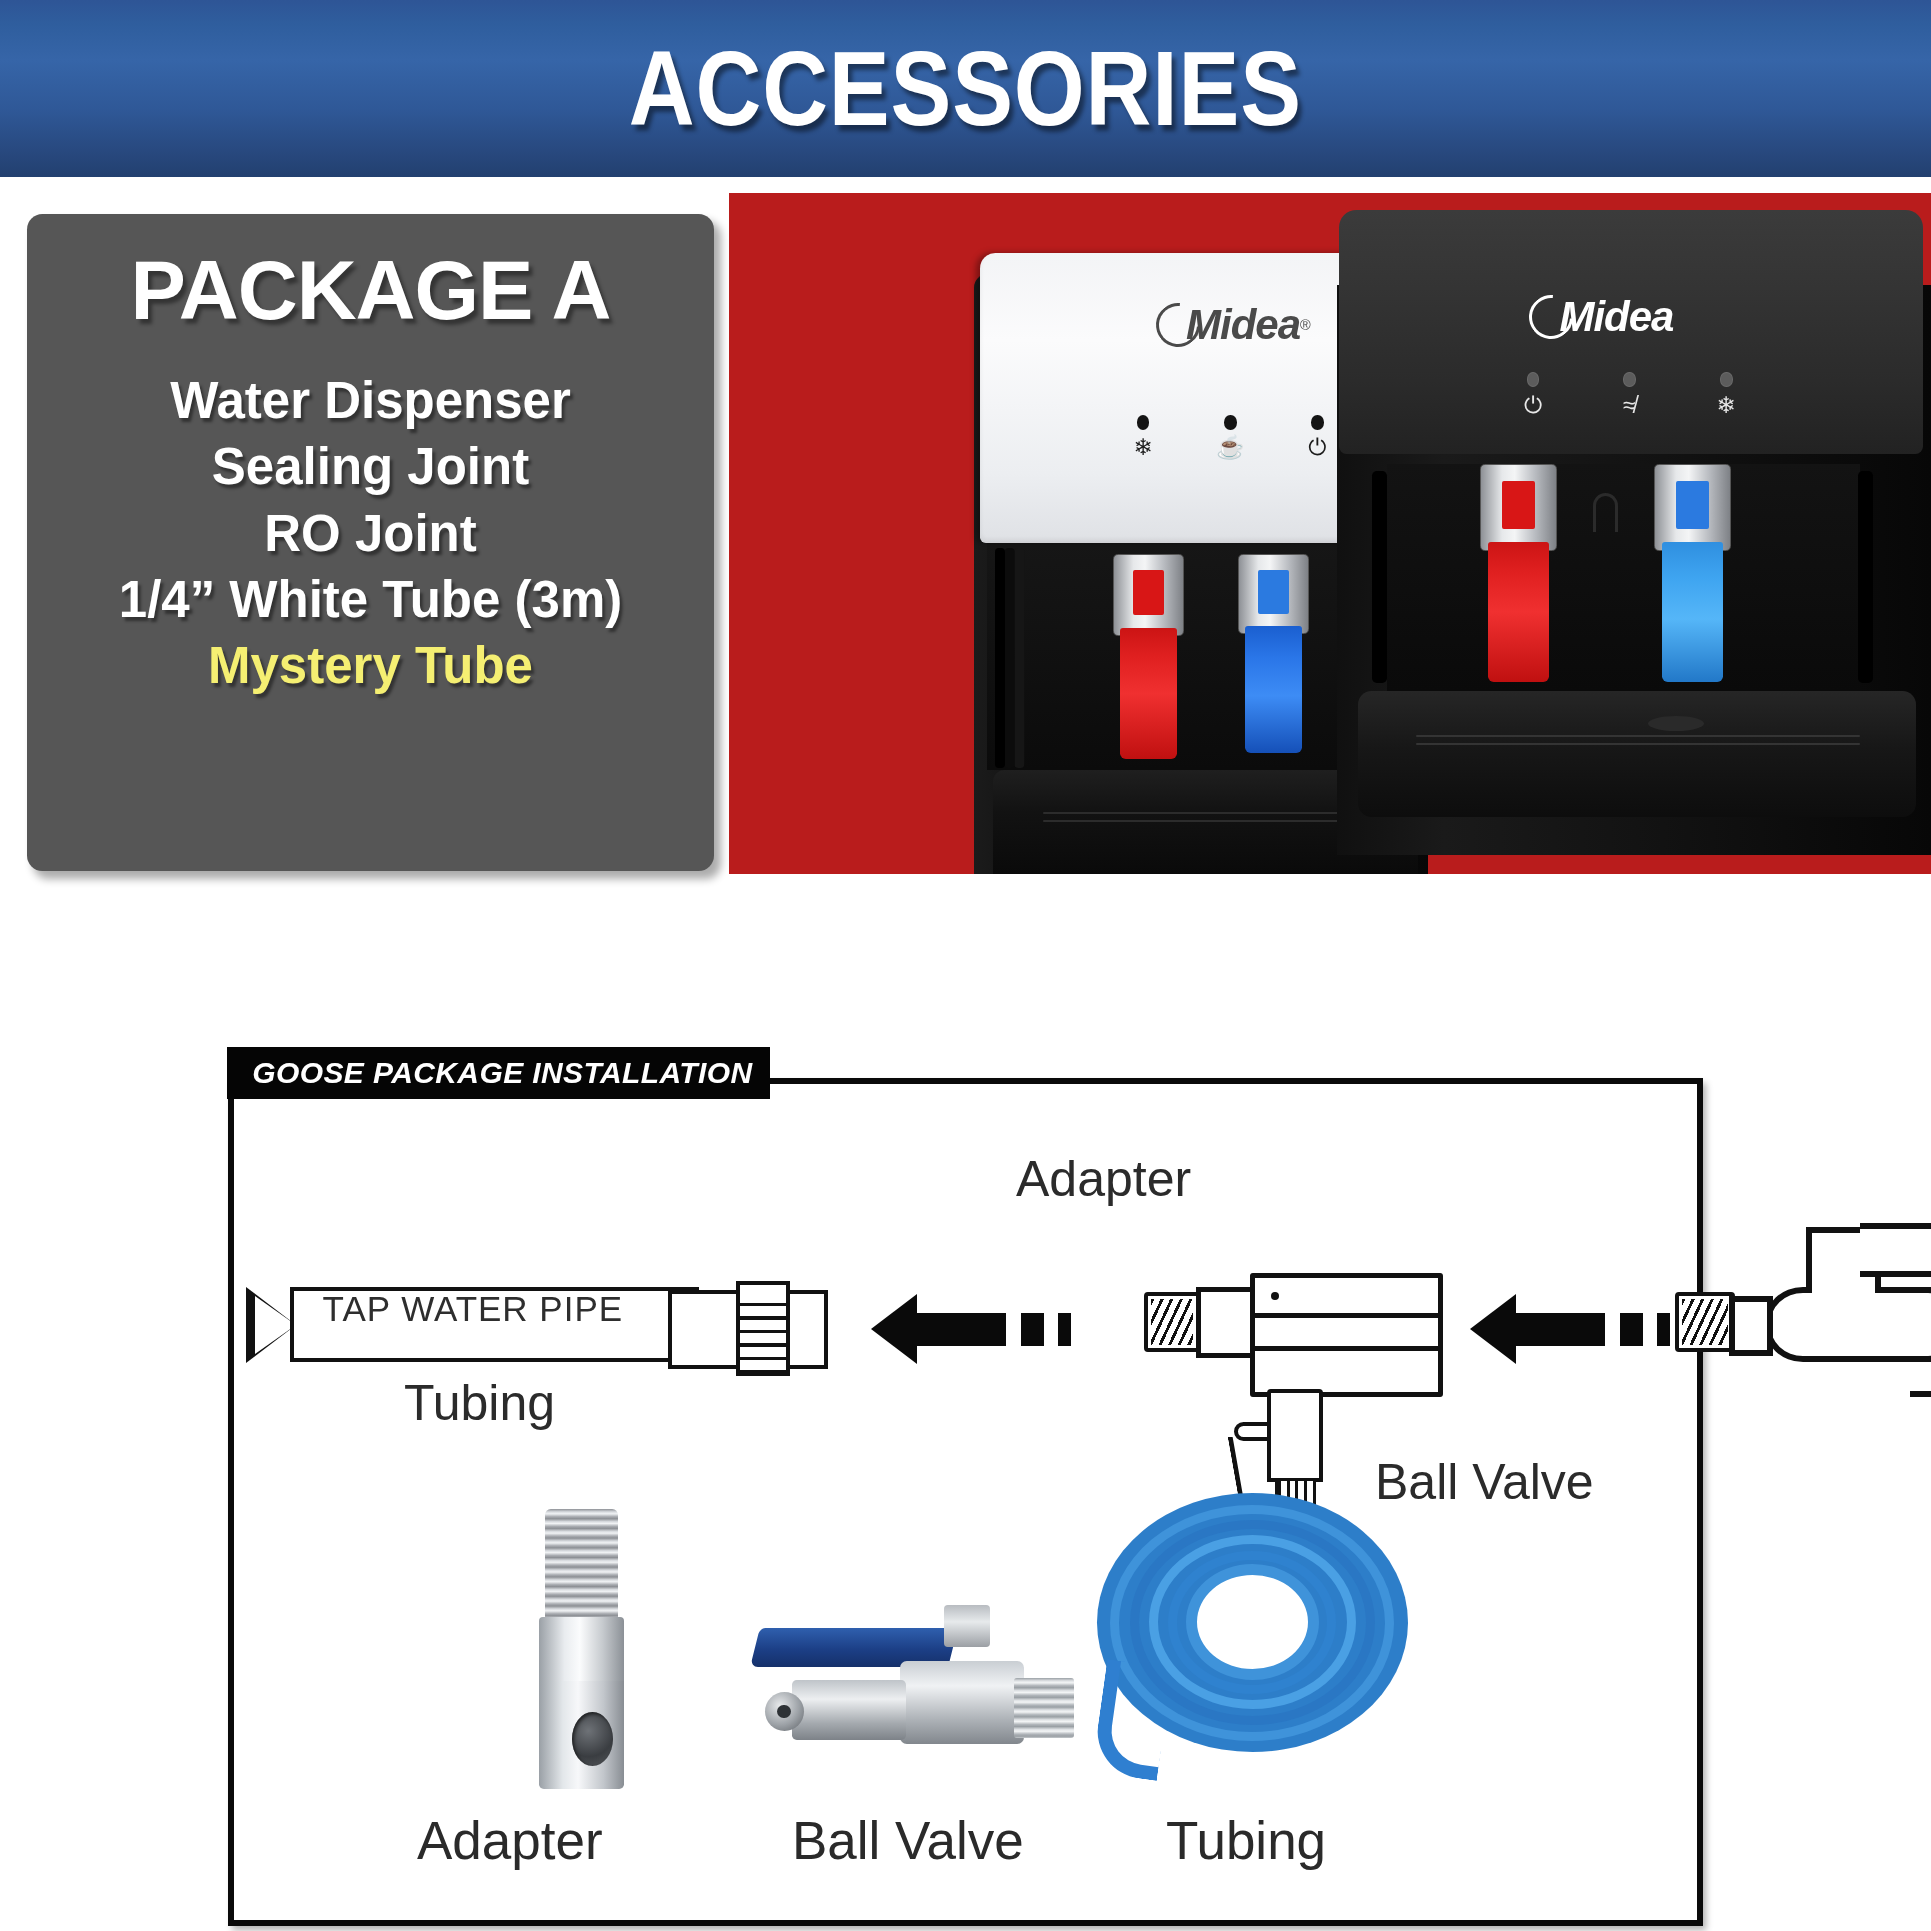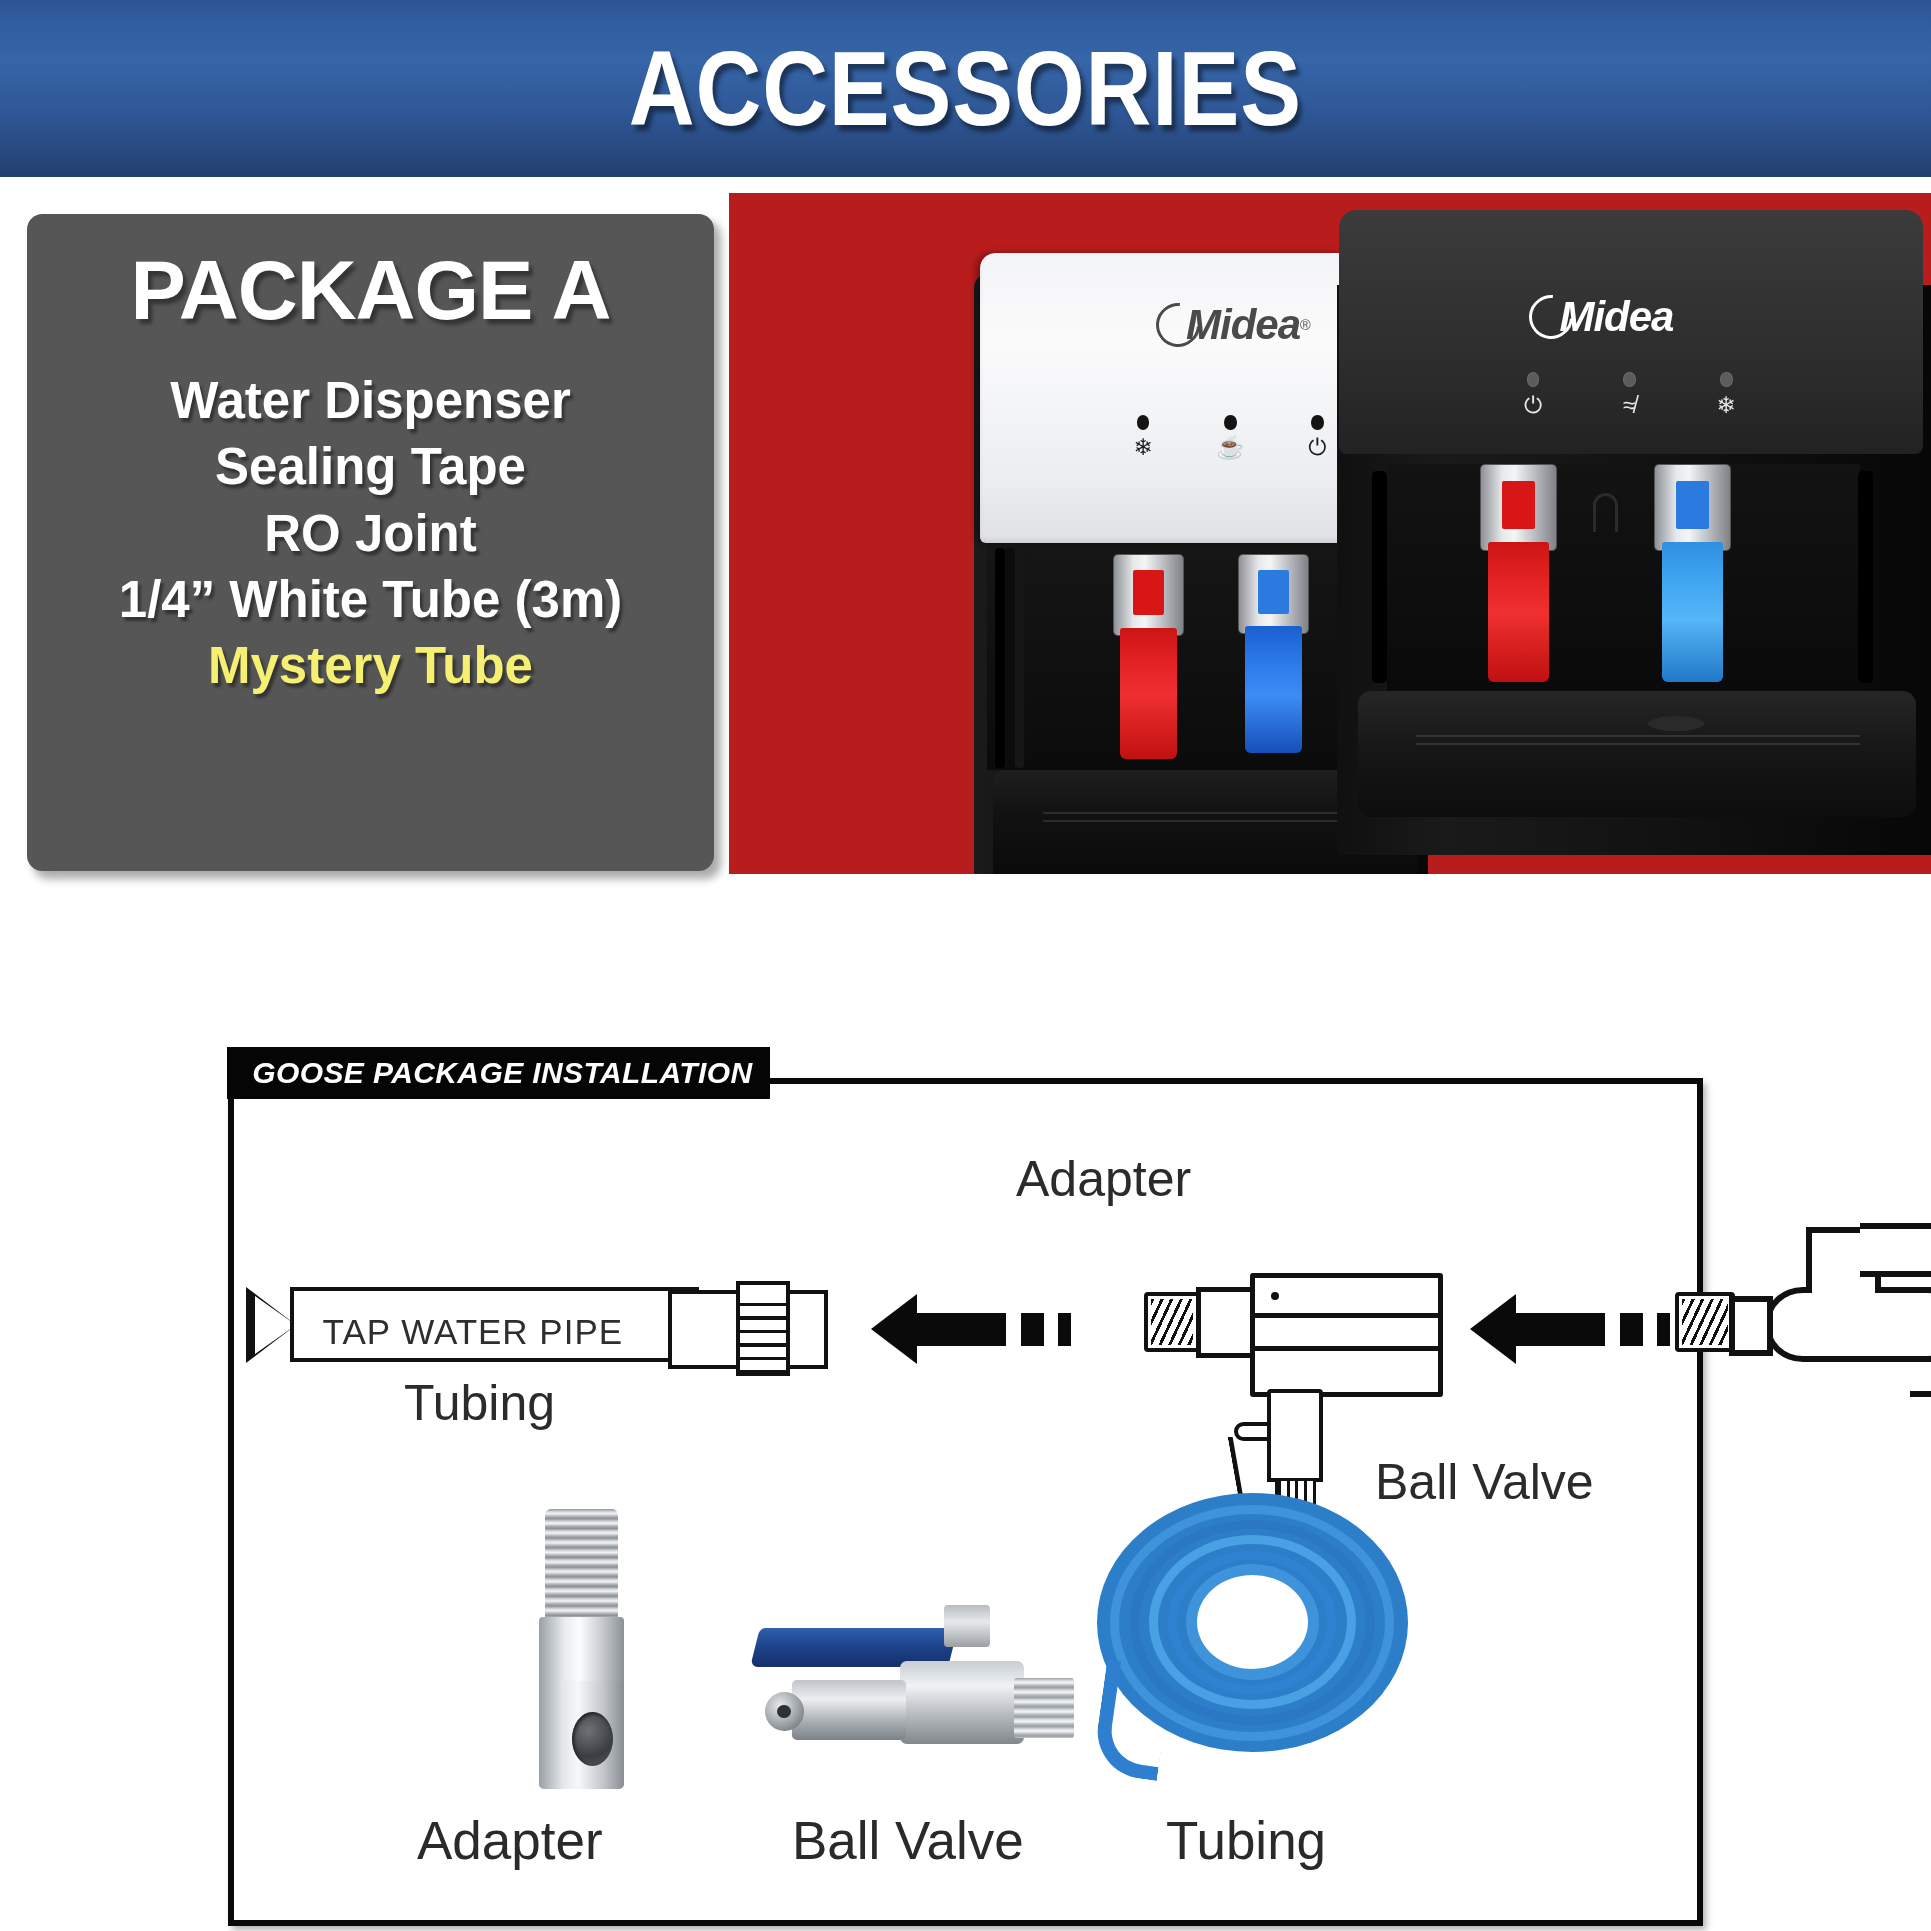--- a/index.html
+++ b/index.html
@@ -276,21 +276,21 @@
     content:""; position:absolute; left:0; top:0; width:0; height:0;
     border-top:38px solid transparent; border-bottom:38px solid transparent;
     border-left:50px solid #111;
   }
   .pipe-flag .notch::after{
     content:""; position:absolute; left:9.7px; top:8.7px; width:0; height:0;
     border-top:29px solid transparent; border-bottom:29px solid transparent;
     border-left:41px solid #fff;
   }
   .pipe-flag .txt{
-    position:absolute; left:77px; top:25px; font-size:35px; color:#2e2e2e; letter-spacing:1px;
+    position:absolute; left:77px; top:2px; font-size:35px; color:#2e2e2e; letter-spacing:1px;
   }
   .fit-plain{ position:absolute; width:75px; height:79px; border:4.8px solid #111; background:#fff; }
   .fit-thread{
     position:absolute; width:54px; height:95px; border:4.8px solid #111; background:#fff;
   }
   .fit-thread i{
     position:absolute; left:0; top:7.7px; right:0; height:79px;
     background: repeating-linear-gradient(to bottom, transparent 0 9.7px, #111 9.7px 13.5px);
   }
   .fit-m-thread{
@@ -343,21 +343,21 @@
 <div id="page">
 
   <div class="banner">
     <div class="banner-title">ACCESSORIES</div>
   </div>
 
   <div class="pkg-panel">
     <div class="pkg-title">PACKAGE A</div>
     <div class="pkg-list">
       <div class="pkg-item">Water Dispenser</div>
-      <div class="pkg-item">Sealing Tape</div>
+      <div class="pkg-item">Sealing Joint</div>
       <div class="pkg-item">RO Joint</div>
       <div class="pkg-item">1/4” White Tube (3m)</div>
       <div class="pkg-item accent">Mystery Tube</div>
     </div>
   </div>
 
   <div class="photo-area">
 
     <div class="unit-white">
       <div class="uw-body"></div>

